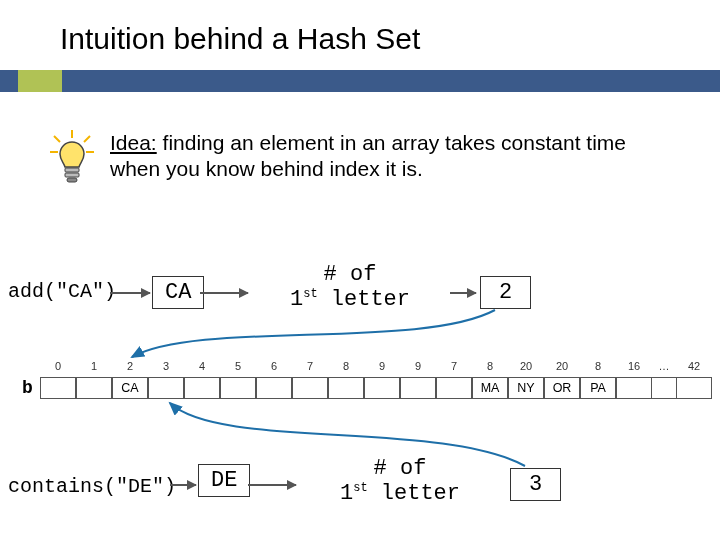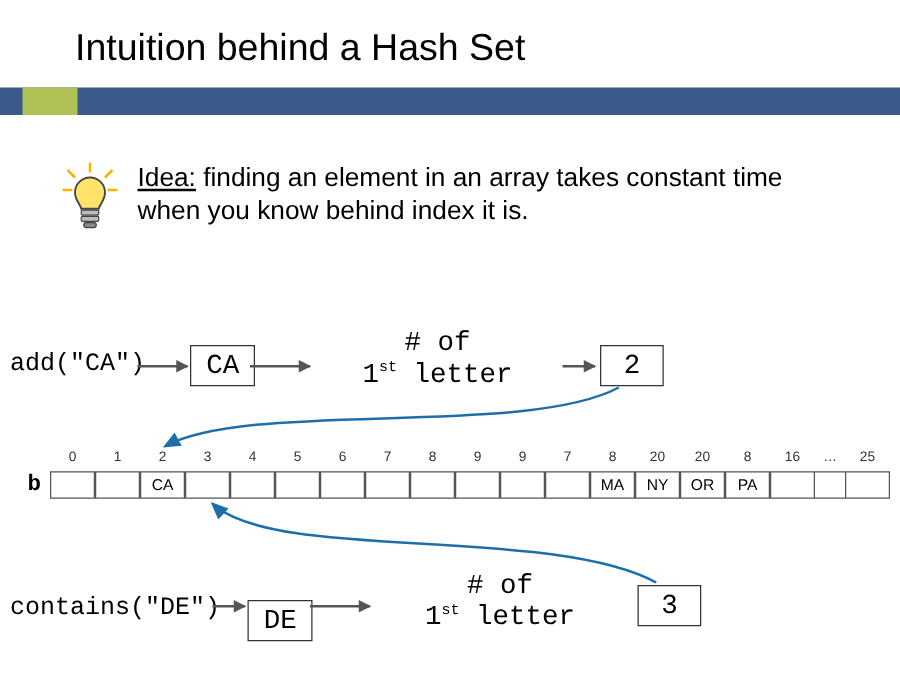--- a/index.html
+++ b/index.html
@@ -96,21 +96,21 @@
   .array .hdr { border: none; color: #333; font-size: 11px; }
   .array .idx-spacer { border: none; }
   .array .rowlbl { border: none; font-size: 18px; font-family: "Courier New", monospace; font-weight: bold;}
   .array .gap { border-left: none; border-right: none; }
 
   .contains-label {
     position: absolute;
     left: 8px; top: 475px;
     font-size: 20px;
   }
-  .step-de   { left: 198px; top: 480px; }
+  .step-de   { left: 198px; top: 464px; }
   .hash-lbl2 {
     position: absolute;
     left: 300px; top: 456px; width: 200px;
     text-align: center; font-size: 22px;
   }
   .hash-lbl2 .sup { font-size: 12px; vertical-align: super; }
   .step-3    { left: 510px; top: 468px; padding-left: 18px; padding-right: 18px;}
   .arr4 { left: 170px; top: 484px; width: 26px; }
   .arr5 { left: 248px; top: 484px; width: 48px; }
 
@@ -179,21 +179,21 @@
     <div class="hdr">8</div>
     <div class="hdr">9</div>
     <div class="hdr">9</div>
     <div class="hdr">7</div>
     <div class="hdr">8</div>
     <div class="hdr">20</div>
     <div class="hdr">20</div>
     <div class="hdr">8</div>
     <div class="hdr">16</div>
     <div class="hdr">…</div>
-    <div class="hdr">25</div>
+    <div class="hdr">42</div>
 
     <div class="rowlbl">b</div>
     <div class="cell"></div>
     <div class="cell"></div>
     <div class="cell">CA</div>
     <div class="cell"></div>
     <div class="cell"></div>
     <div class="cell"></div>
     <div class="cell"></div>
     <div class="cell"></div>

